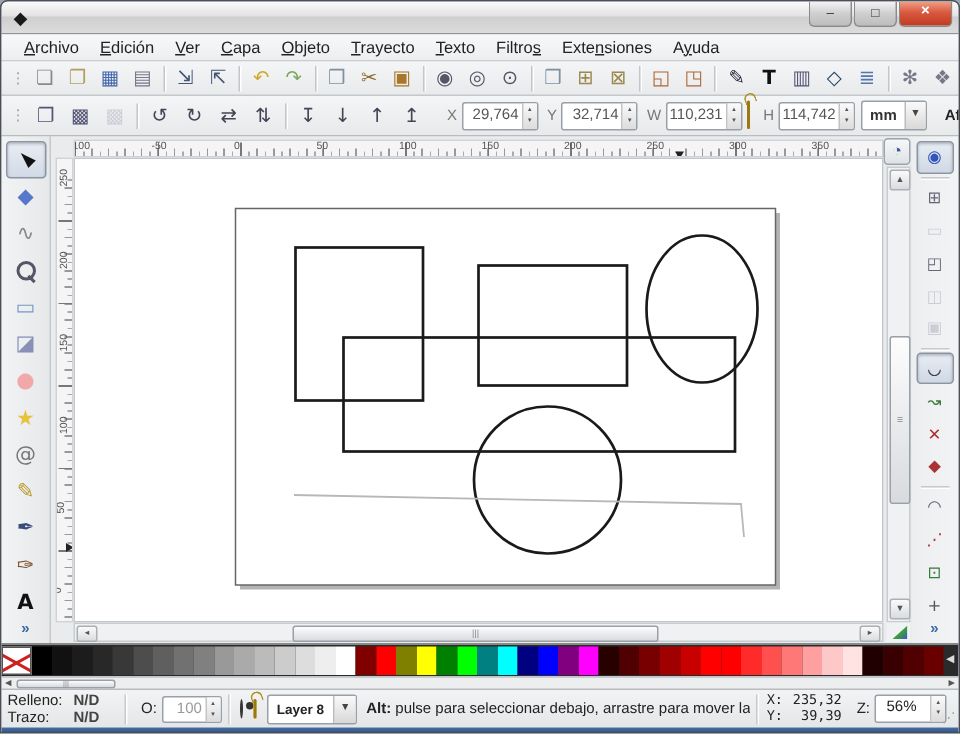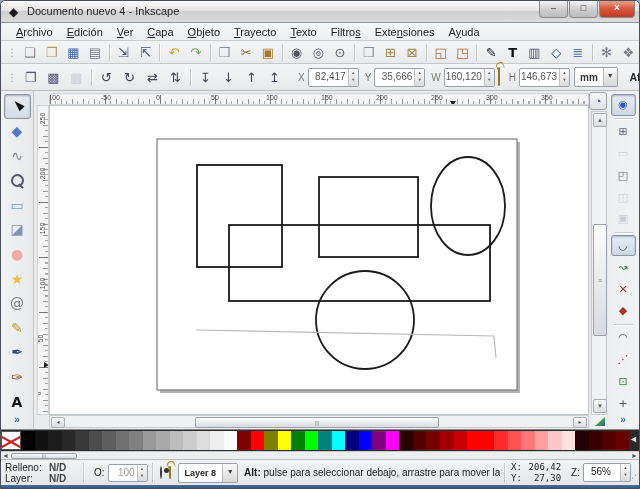--- a/index.html
+++ b/index.html
@@ -130,21 +130,20 @@
   #bottom-strip{left:0;top:484px;width:100%;height:5px;background:linear-gradient(#4a6da0,#274a7c);}
   svg{display:block;}
 </style>
 </head>
 <body>
 
 <div id="window">
 
   <div id="titlebar" class="abs">
     <span id="title-logo" class="abs">◆</span>
-    <span id="title-text" class="abs">Documento nuevo 4 - Inkscape</span>
     <div id="winbtns" class="abs">
       <span class="winbtn">–</span>
       <span class="winbtn">□</span>
       <span class="winbtn close">×</span>
     </div>
   </div>
 
   <div id="menubar" class="abs">
       <span class="menu-item"><u>A</u>rchivo</span>
       <span class="menu-item"><u>E</u>dición</span>
@@ -283,46 +282,46 @@
         <span class="tb-btn">
           <span class="g" style="color: rgb(68, 68, 85);">↑</span>
         </span>
         <span class="tb-btn">
           <span class="g" style="color: rgb(68, 68, 85);">↥</span>
         </span>
       </span>
     <span class="sep"></span>
     <span class="fld-label">X</span>
     <span class="spinbox">
-        <span class="spin-val">82,417</span>
+        <span class="spin-val">29,764</span>
         <span class="spin-btns">
           <span>▲</span>
           <span>▼</span>
         </span>
       </span>
     <span class="fld-label">Y</span>
     <span class="spinbox">
-        <span class="spin-val">35,666</span>
+        <span class="spin-val">32,714</span>
         <span class="spin-btns">
           <span>▲</span>
           <span>▼</span>
         </span>
       </span>
     <span class="fld-label">W</span>
     <span class="spinbox">
-        <span class="spin-val">160,120</span>
+        <span class="spin-val">110,231</span>
         <span class="spin-btns">
           <span>▲</span>
           <span>▼</span>
         </span>
       </span>
     <span style="margin:0 3px;"><span class="mini-lock"></span></span>
     <span class="fld-label">H</span>
     <span class="spinbox">
-        <span class="spin-val">146,673</span>
+        <span class="spin-val">114,742</span>
         <span class="spin-btns">
           <span>▲</span>
           <span>▼</span>
         </span>
       </span>
     <span class="unitbox">
         <span class="uval">mm</span>
         <span class="uarr">▼</span>
       </span>
     <span class="sep"></span>
@@ -525,21 +524,21 @@
   <div id="pscroll" class="abs">
     <span class="pscroll-arrow" style="left:1px;">◄</span>
     <span id="pthumb" class="abs">|||</span>
     <span class="pscroll-arrow" style="right:1px;">►</span>
   </div>
 
   <div id="statusbar" class="abs">
     <span class="fs-grid">
       <span class="lab">Relleno:</span>
       <span class="val">N/D</span>
-      <span class="lab">Layer:</span>
+      <span class="lab">Trazo:</span>
       <span class="val">N/D</span>
     </span>
     <span class="ssep"></span>
     <span class="fld-label" style="color:#222;">O:</span>
     <span class="spinbox" style="height:16px;">
         <span class="spin-val" style="width:26px;color:#999;">100</span>
         <span class="spin-btns">
           <span>▲</span>
           <span>▼</span>
         </span>
@@ -548,23 +547,23 @@
     <span style="margin:0 3px;"><span class="mini-eye"></span></span>
     <span style="margin:0 4px;"><span class="mini-lock"></span></span>
     <span id="layerbox">
       <span class="lname">Layer 8</span>
       <span class="uarr">▼</span>
     </span>
     <span id="status-msg"><b>Alt:</b><span> pulse para seleccionar debajo, arrastre para mover la selecci</span></span>
     <span class="ssep"></span>
     <span id="coords">
       <span>X:</span>
-        <span class="cv">206,42</span>
+        <span class="cv">235,32</span>
       <span>Y:</span>
-        <span class="cv">27,30</span>
+        <span class="cv">39,39</span>
     </span>
     <span id="zoombox">
       <span class="fld-label" style="color:#222;">Z:</span>
       <span class="spinbox" style="height:17px;">
           <span class="spin-val" style="width:34px;text-align:center;color:#222;">56%</span>
           <span class="spin-btns">
             <span>▲</span>
             <span>▼</span>
           </span>
         </span>

